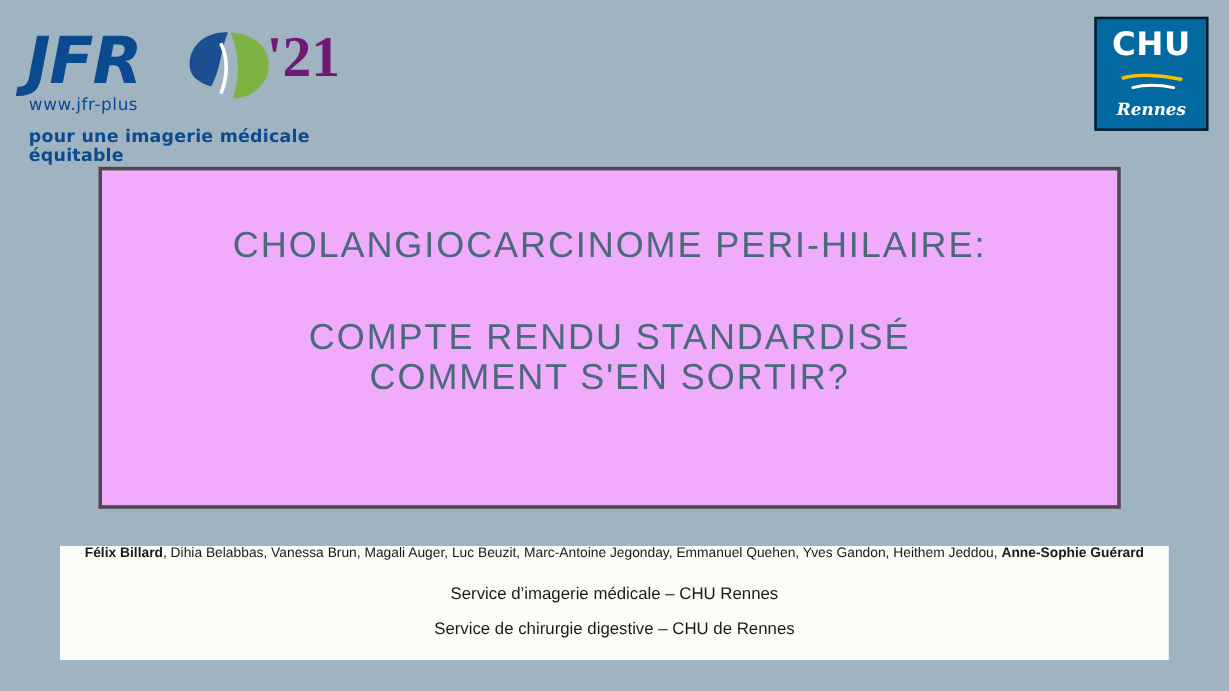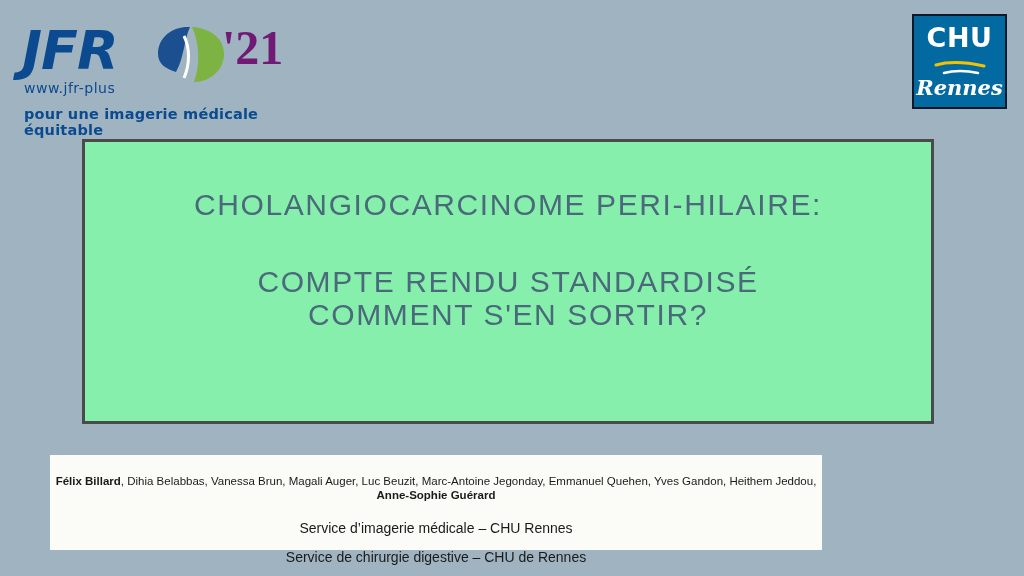--- a/index.html
+++ b/index.html
@@ -103,34 +103,34 @@
     width: 52px;
     height: 16px;
   }
   .chu-bottom {
     position: absolute;
     left: 0;
     right: 0;
     bottom: 7px;
     text-align: center;
     font-family: "DejaVu Serif", serif;
-    font-size: 21px;
+    font-size: 14px;
     font-style: italic;
     font-weight: 700;
     color: #ffffff;
   }
 
   
   .title-box {
     position: absolute;
     left: 82px;
     top: 139px;
     width: 852px;
     height: 285px;
-    background: #86efac;
+    background: #f0abfc;
     border: 3px solid #4a4a4a;
     box-sizing: border-box;
     display: flex;
     flex-direction: column;
     align-items: center;
     justify-content: center;
   }
   .title-line {
     color: #4a697a;
     font-family: "Liberation Sans", sans-serif;
@@ -143,25 +143,24 @@
     line-height: 1.1;
   }
   .title-line.l1 { margin-bottom: 44px; }
   .title-line.l2 { margin-bottom: 44px; }
 
   
   .authors-box {
     position: absolute;
     left: 50px;
     top: 455px;
-    width: 772px;
+    width: 924px;
     height: 95px;
     background: #fbfbf7;
     box-sizing: border-box;
-    padding-top: 20px;
   }
   .authors-line {
     text-align: center;
     font-family: "Liberation Sans", sans-serif;
     font-size: 11.5px;
     color: #1a1a1a;
     line-height: 1.2;
   }
   .authors-line .bold { font-weight: 700; }
   .affil-line {

